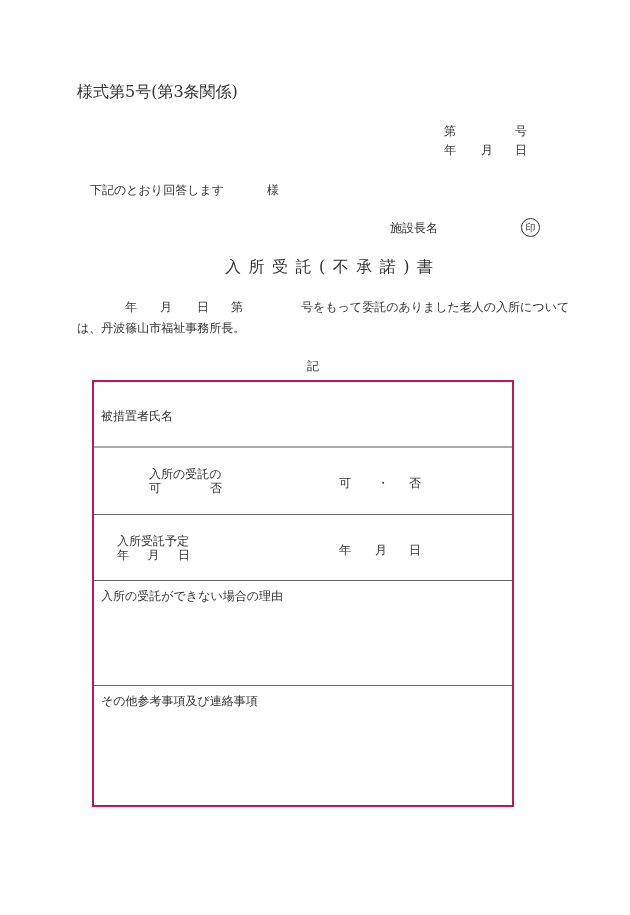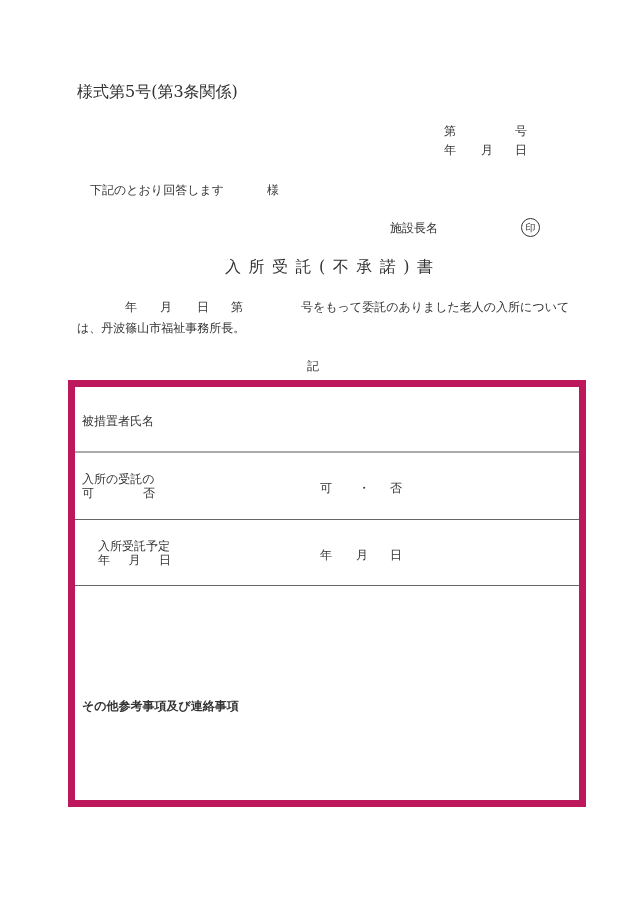--- a/index.html
+++ b/index.html
@@ -50,42 +50,42 @@
     .b-m { left: 160px; }
     .b-d { left: 197px; }
     .b-no { left: 231px; }
     .b-rest { left: 301px; }
     .body-line2 { left: 77px; top: 321px; }
 
     .ki { left: 307px; top: 359px; }
 
     .form-table {
       position: absolute;
-      left: 68px; top: 380px;
-      width: 518px; height: 427px;
-      border: 7px solid #be185d;
+      left: 92px; top: 380px;
+      width: 422px; height: 427px;
+      border: 2px solid #be185d;
       box-sizing: border-box;
     }
     .row {
       position: absolute;
       left: 0; right: 0;
       box-sizing: border-box;
     }
     .row-1 { top: 0; height: 66px; border-bottom: 2px solid #aaaaaa; }
     .row-2 { top: 66px; height: 67px; border-bottom: 1px solid #666666; }
     .row-3 { top: 133px; height: 66px; border-bottom: 1px solid #666666; }
     .row-4 { top: 199px; height: 105px; border-bottom: 1px solid #666666; }
     .row-5 { top: 304px; height: 121px; }
 
     .cell-label { position: absolute; left: 7px; line-height: 14px; white-space: nowrap; }
     .row-1 .cell-label { top: 27px; }
-    .row-2 .cell-label { top: 19px; }
+    .row-2 .cell-label { top: 19px; margin-left: 48px; }
     .row-3 .cell-label { top: 19px; margin-left: 16px; }
     .row-4 .cell-label { top: 8px; }
-    .row-5 .cell-label { top: 8px; font-weight: bold; }
+    .row-5 .cell-label { top: 8px; }
 
     .lbl-line2 { display: flex; width: 73px; justify-content: space-between; }
 
     .row-2 .v1 { position: absolute; left: 245px; top: 27px; }
     .row-2 .v2 { position: absolute; left: 283px; top: 27px; }
     .row-2 .v3 { position: absolute; left: 315px; top: 27px; }
 
     .row-3 .v1 { position: absolute; left: 245px; top: 27px; }
     .row-3 .v2 { position: absolute; left: 281px; top: 27px; }
     .row-3 .v3 { position: absolute; left: 315px; top: 27px; }
@@ -147,19 +147,22 @@
           <span>年</span>
           <span>月</span>
           <span>日</span>
         </div>
       </div>
       <span class="v1">年</span>
       <span class="v2">月</span>
       <span class="v3">日</span>
     </div>
 
+    <div class="row row-4">
+      <span class="cell-label">入所の受託ができない場合の理由</span>
+    </div>
 
     <div class="row row-5">
       <span class="cell-label">その他参考事項及び連絡事項</span>
     </div>
 
   </div>
 </div>
 
 </body></html>

